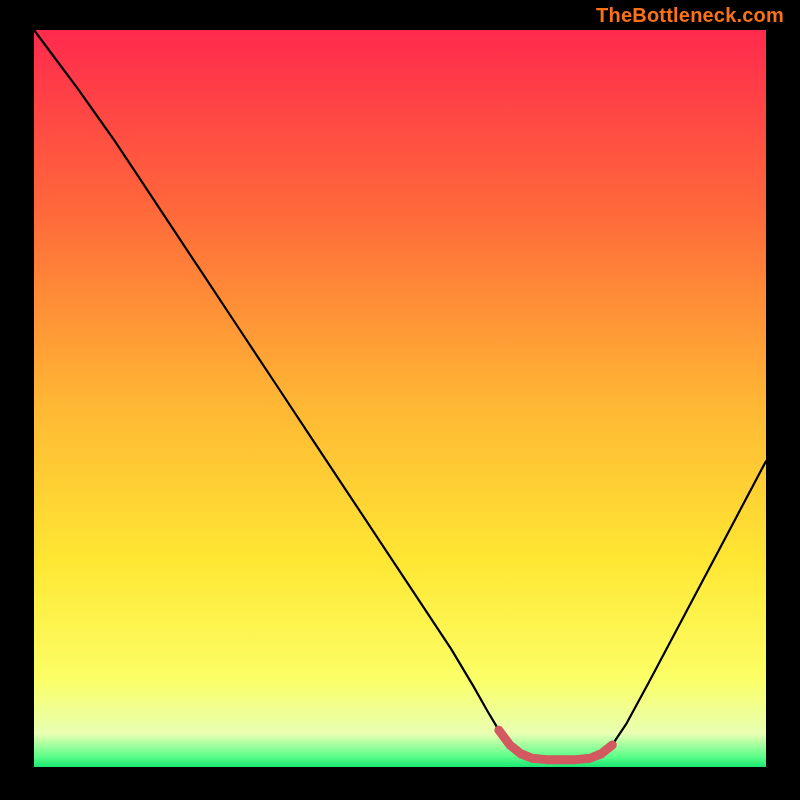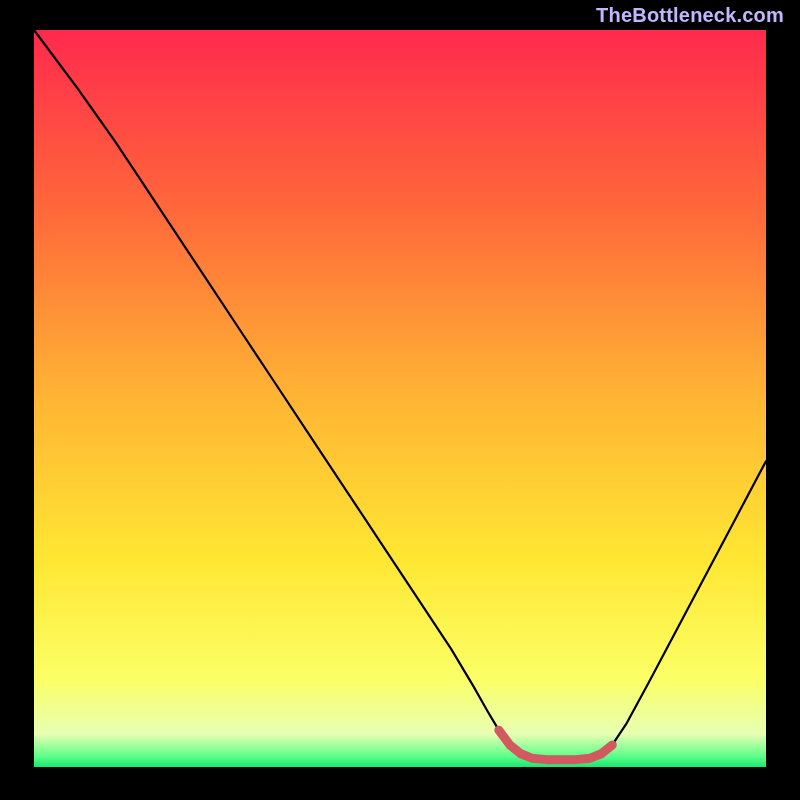--- a/index.html
+++ b/index.html
@@ -14,21 +14,21 @@
   .frame {
     position: relative;
     width: 800px;
     height: 800px;
     background: #000;
   }
   .watermark {
     position: absolute;
     top: 4px;
     right: 16px;
-    color: #c4b5fd;
+    color: #f97316;
     font-size: 20px;
     font-weight: 600;
     letter-spacing: 0.2px;
     z-index: 5;
   }
   svg.plot {
     position: absolute;
     top: 0;
     left: 0;
     width: 800px;

